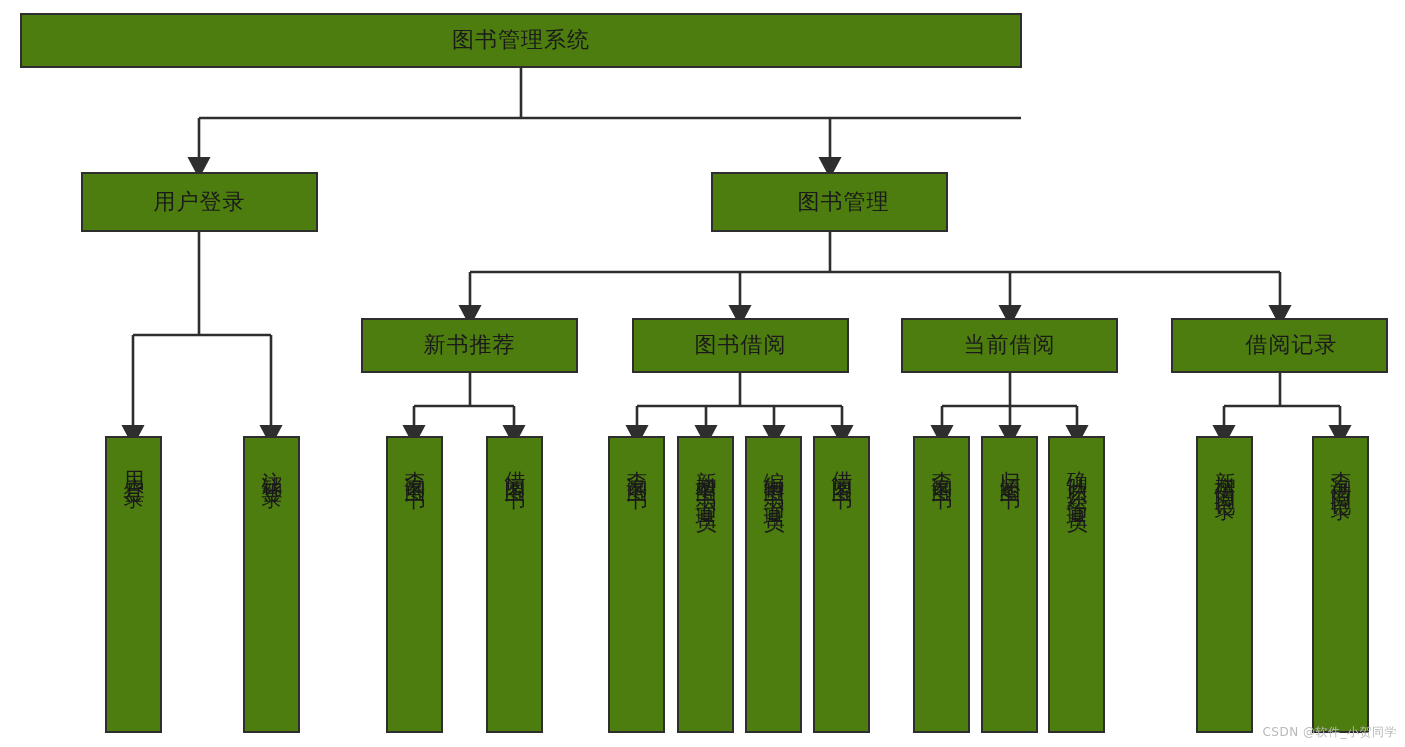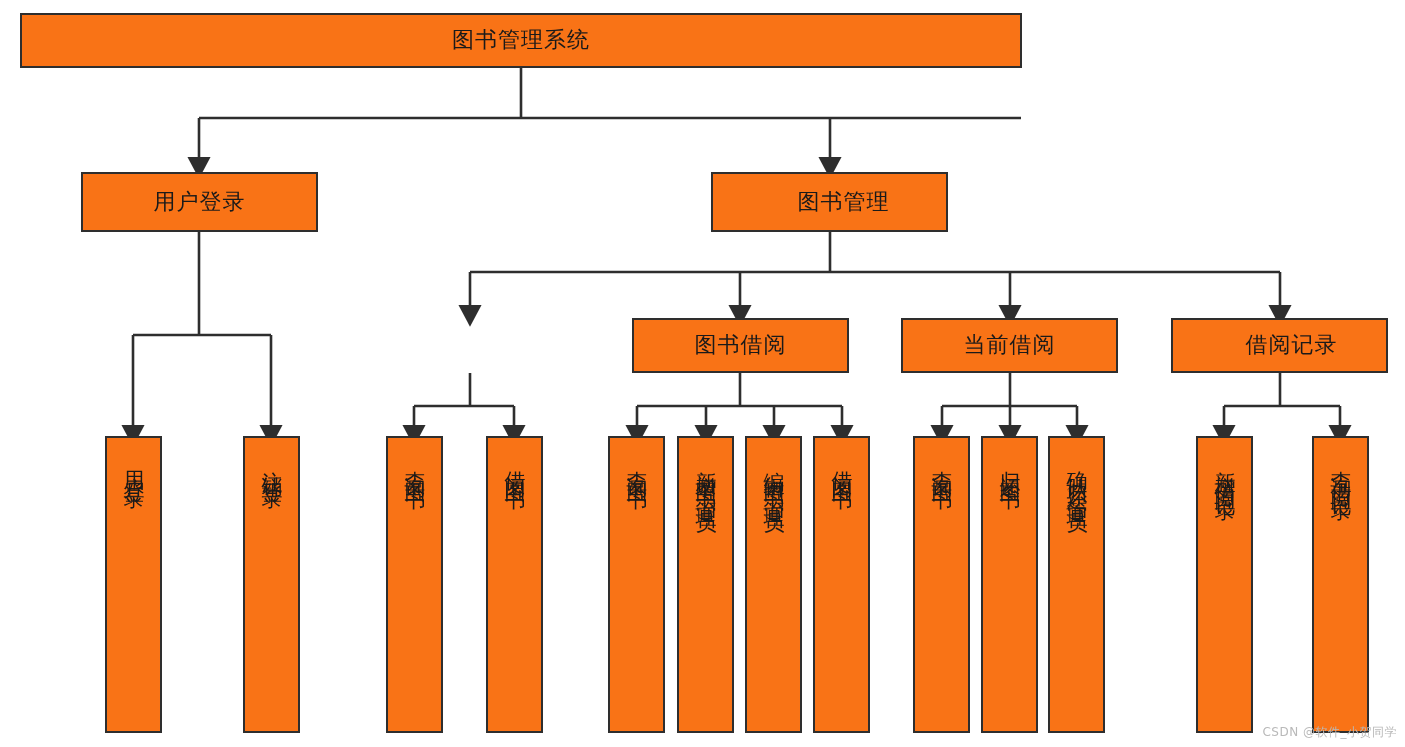--- a/index.html
+++ b/index.html
@@ -23,21 +23,21 @@
     position: absolute;
     left: 0; top: 0;
     width: 1405px;
     height: 747px;
     pointer-events: none;
   }
   .node {
     position: absolute;
     box-sizing: border-box;
     border: 2.5px solid #2e2e2e;
-    background: #f97316;
+    background: #4d7c0f;
     display: flex;
     align-items: center;
     justify-content: center;
     color: #1a1a1a;
   }
   .node.horizontal {
     font-size: 22px;
     letter-spacing: 1px;
     line-height: 1.1;
   }
@@ -124,20 +124,23 @@
     <span>图书管理系统</span>
   </div>
 
   <div class="node horizontal" style="left:81px; top:172px; width:237px; height:60px;">
     <span>用户登录</span>
   </div>
   <div class="node horizontal" style="left:711px; top:172px; width:237px; height:60px;padding-left:28px;">
     <span>图书管理</span>
   </div>
 
+  <div class="node horizontal" style="left:361px; top:318px; width:217px; height:55px;">
+    <span>新书推荐</span>
+  </div>
   <div class="node horizontal" style="left:901px; top:318px; width:217px; height:55px;">
     <span>当前借阅</span>
   </div>
   <div class="node horizontal" style="left:632px; top:318px; width:217px; height:55px;">
     <span>图书借阅</span>
   </div>
   <div class="node horizontal" style="left:1171px; top:318px; width:217px; height:55px;padding-left:24px;">
     <span>借阅记录</span>
   </div>
 

